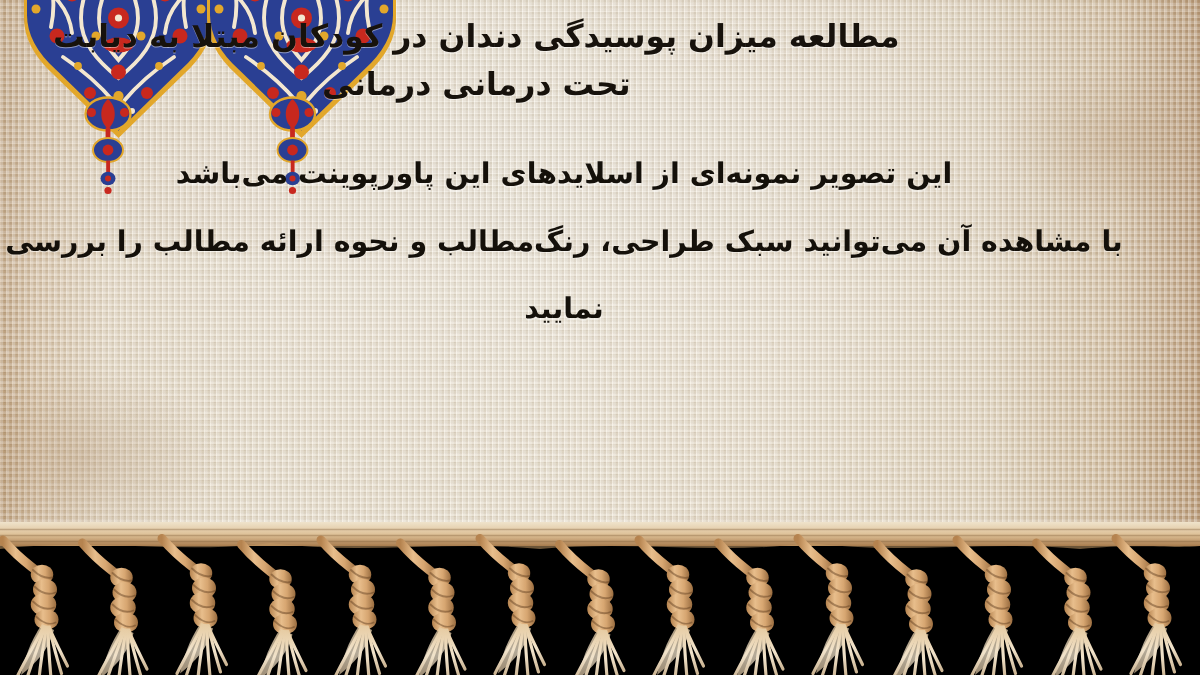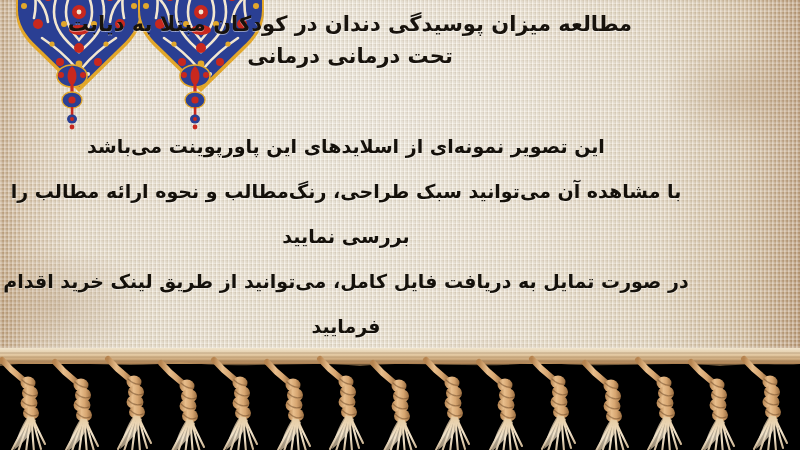--- a/index.html
+++ b/index.html
@@ -85,38 +85,38 @@
     height: 70px;
   }
   .pendant.p1 { left: 55px;  top: 62px; }
   .pendant.p2 { left: 178px; top: 62px; }
 
   
   .title-block {
     position: absolute;
     left: 0;
     top: 8px;
-    width: 700px;
+    width: 635px;
     text-align: center;
     direction: rtl;
     color: #17120c;
   }
   .title-line {
     font-size: 21px;
     font-weight: 700;
     line-height: 32px;
     letter-spacing: 0px;
     text-shadow: 0 1px 0 rgba(255,255,255,0.45);
   }
 
   .body-block {
     position: absolute;
     left: 0;
-    top: 124px;
-    width: 692px;
+    top: 94px;
+    width: 752px;
     text-align: center;
     direction: rtl;
     color: #14100a;
   }
   .body-line {
     font-size: 19px;
     font-weight: 600;
     line-height: 45px;
     text-shadow: 0 1px 0 rgba(255,255,255,0.40);
   }
@@ -322,21 +322,20 @@
   </div>
 
   <div class="title-block">
     <div class="title-line">مطالعه میزان پوسیدگی دندان در کودکان مبتلا به دیابت</div>
     <div class="title-line">تحت درمانی درمانی</div>
   </div>
 
   <div class="body-block">
     <div class="body-line">این تصویر نمونه‌ای از اسلایدهای این پاورپوینت می‌باشد</div>
     <div class="body-line">با مشاهده آن می‌توانید سبک طراحی، رنگ‌مطالب و نحوه ارائه مطالب را بررسی نمایید</div>
-    <div class="body-line">در صورت تمایل به دریافت فایل کامل، می‌توانید از طریق لینک خرید اقدام فرمایید</div>
   </div>
 
   <div class="black-area"></div>
 
   <div class="carpet-edge"></div>
 
   <div class="fringe-layer">
     <svg viewBox="0 0 800 102" width="800" height="102" aria-hidden="true">
       <defs>
         <linearGradient id="rope" x1="0" y1="0" x2="1" y2="0">

